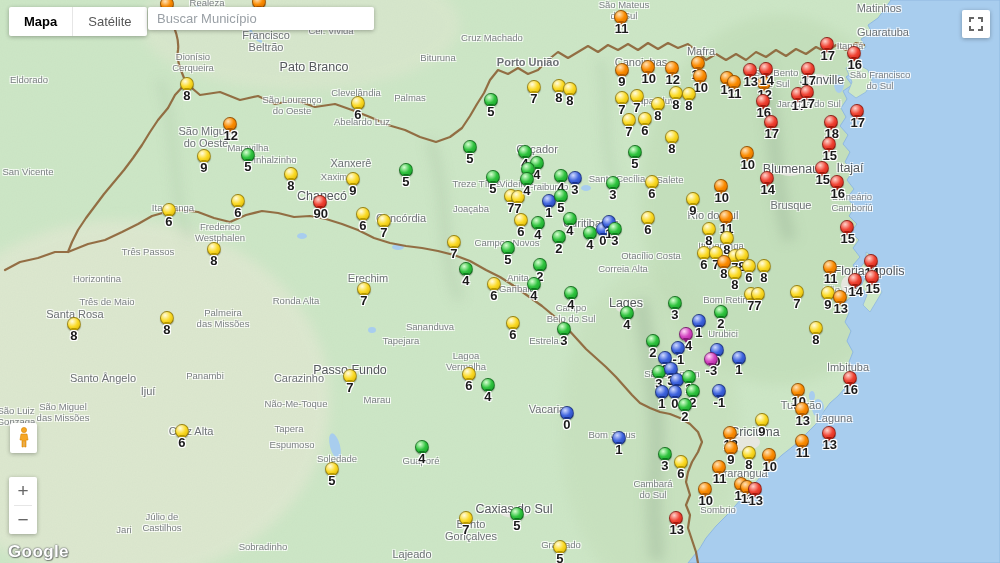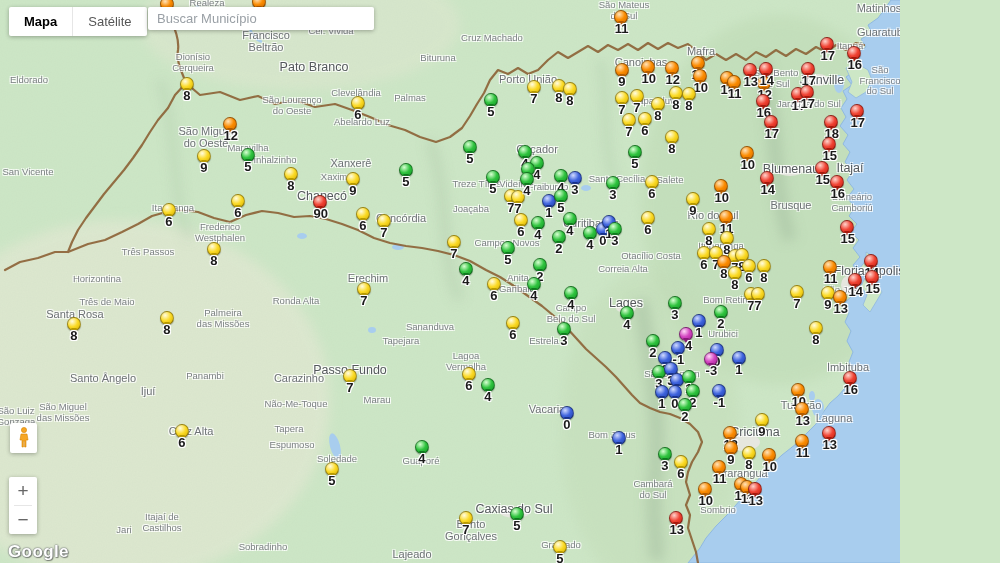--- a/index.html
+++ b/index.html
@@ -1,17 +1,17 @@
 <!DOCTYPE html>
 <html><head>
 <meta charset="utf-8">
 <style>
   html,body{margin:0;padding:0;}
   body{width:1000px;height:563px;overflow:hidden;font-family:"Liberation Sans",sans-serif;position:relative;background:#cde7c6;}
-  #stage{position:absolute;inset:0;width:900px;height:563px;overflow:hidden;}
+  #stage{position:absolute;inset:0;width:1000px;height:563px;overflow:hidden;}
   #terrain-svg{position:absolute;left:0;top:0;}
   
   #places-layer{position:absolute;inset:0;pointer-events:none;z-index:3;}
   .place{position:absolute;transform:translate(-50%,-50%);color:#6d7175;font-size:11px;line-height:1.12;
     text-align:center;white-space:pre-line;
     text-shadow:1px 1px 0 rgba(255,255,255,.85),-1px -1px 0 rgba(255,255,255,.85),1px -1px 0 rgba(255,255,255,.85),-1px 1px 0 rgba(255,255,255,.85);}
   .place.s1{font-size:9.5px;color:#7c8084;}
   .place.s3{font-size:12.5px;color:#54585c;}
   
   #markers-layer{position:absolute;inset:0;z-index:4;}
@@ -128,21 +128,21 @@
   <div id="places-layer">
       <div class="place s1" style="left: 207px; top: 3px;">Realeza</div>
       <div class="place s2" style="left: 266px; top: 41px;">Francisco
 Beltrão</div>
       <div class="place s1" style="left: 331px; top: 31px;">Cel. Vivida</div>
       <div class="place s3" style="left: 314px; top: 67px;">Pato Branco</div>
       <div class="place s1" style="left: 492px; top: 38px; text-align: right;">Cruz Machado</div>
       <div class="place s1" style="left: 438px; top: 58px;">Bituruna</div>
       <div class="place s1" style="left: 624px; top: 11px;">São Mateus
 do Sul</div>
-      <div class="place s2" style="left: 528px; top: 79px;">Porto União</div>
+      <div class="place s2" style="left: 528px; top: 62px; font-weight: bold;">Porto União</div>
       <div class="place s2" style="left: 641px; top: 62px;">Canoinhas</div>
       <div class="place s2" style="left: 701px; top: 51px;">Mafra</div>
       <div class="place s2" style="left: 879px; top: 8px;">Matinhos</div>
       <div class="place s2" style="left: 883px; top: 32px;">Guaratuba</div>
       <div class="place s1" style="left: 850px; top: 46px;">Itapoá</div>
       <div class="place s1" style="left: 880px; top: 81px;">São Francisco
 do Sul</div>
       <div class="place s3" style="left: 822px; top: 80px;">Joinville</div>
       <div class="place s1" style="left: 776px; top: 79px;">São Bento
 do Sul</div>
@@ -196,21 +196,21 @@
       <div class="place s1" style="left: 421px; top: 461px;">Guaporé</div>
       <div class="place s2" style="left: 547px; top: 409px;">Vacaria</div>
       <div class="place s1" style="left: 612px; top: 435px;">Bom Jesus</div>
       <div class="place s1" style="left: 653px; top: 490px;">Cambará
 do Sul</div>
       <div class="place s3" style="left: 514px; top: 509px;">Caxias do Sul</div>
       <div class="place s2" style="left: 471px; top: 530px;">Bento
 Gonçalves</div>
       <div class="place s1" style="left: 561px; top: 545px;">Gramado</div>
       <div class="place s2" style="left: 412px; top: 554px;">Lajeado</div>
-      <div class="place s1" style="left: 162px; top: 523px;">Itajaí de
+      <div class="place s1" style="left: 162px; top: 523px;">Júlio de
 Castilhos</div>
       <div class="place s1" style="left: 263px; top: 547px;">Sobradinho</div>
       <div class="place s1" style="left: 108px; top: 530px; margin-left: 16px;">Jari</div>
       <div class="place s1" style="left: 29px; top: 80px;">Eldorado</div>
       <div class="place s1" style="left: 28px; top: 172px;">San Vicente</div>
       <div class="place s1" style="left: 477px; top: 184px;">Treze Tílias</div>
       <div class="place s1" style="left: 514px; top: 184px;">Videira</div>
       <div class="place s2" style="left: 537px; top: 149px;">Caçador</div>
       <div class="place s1" style="left: 548px; top: 187px;">Fraiburgo</div>
       <div class="place s1" style="left: 471px; top: 209px;">Joaçaba</div>

